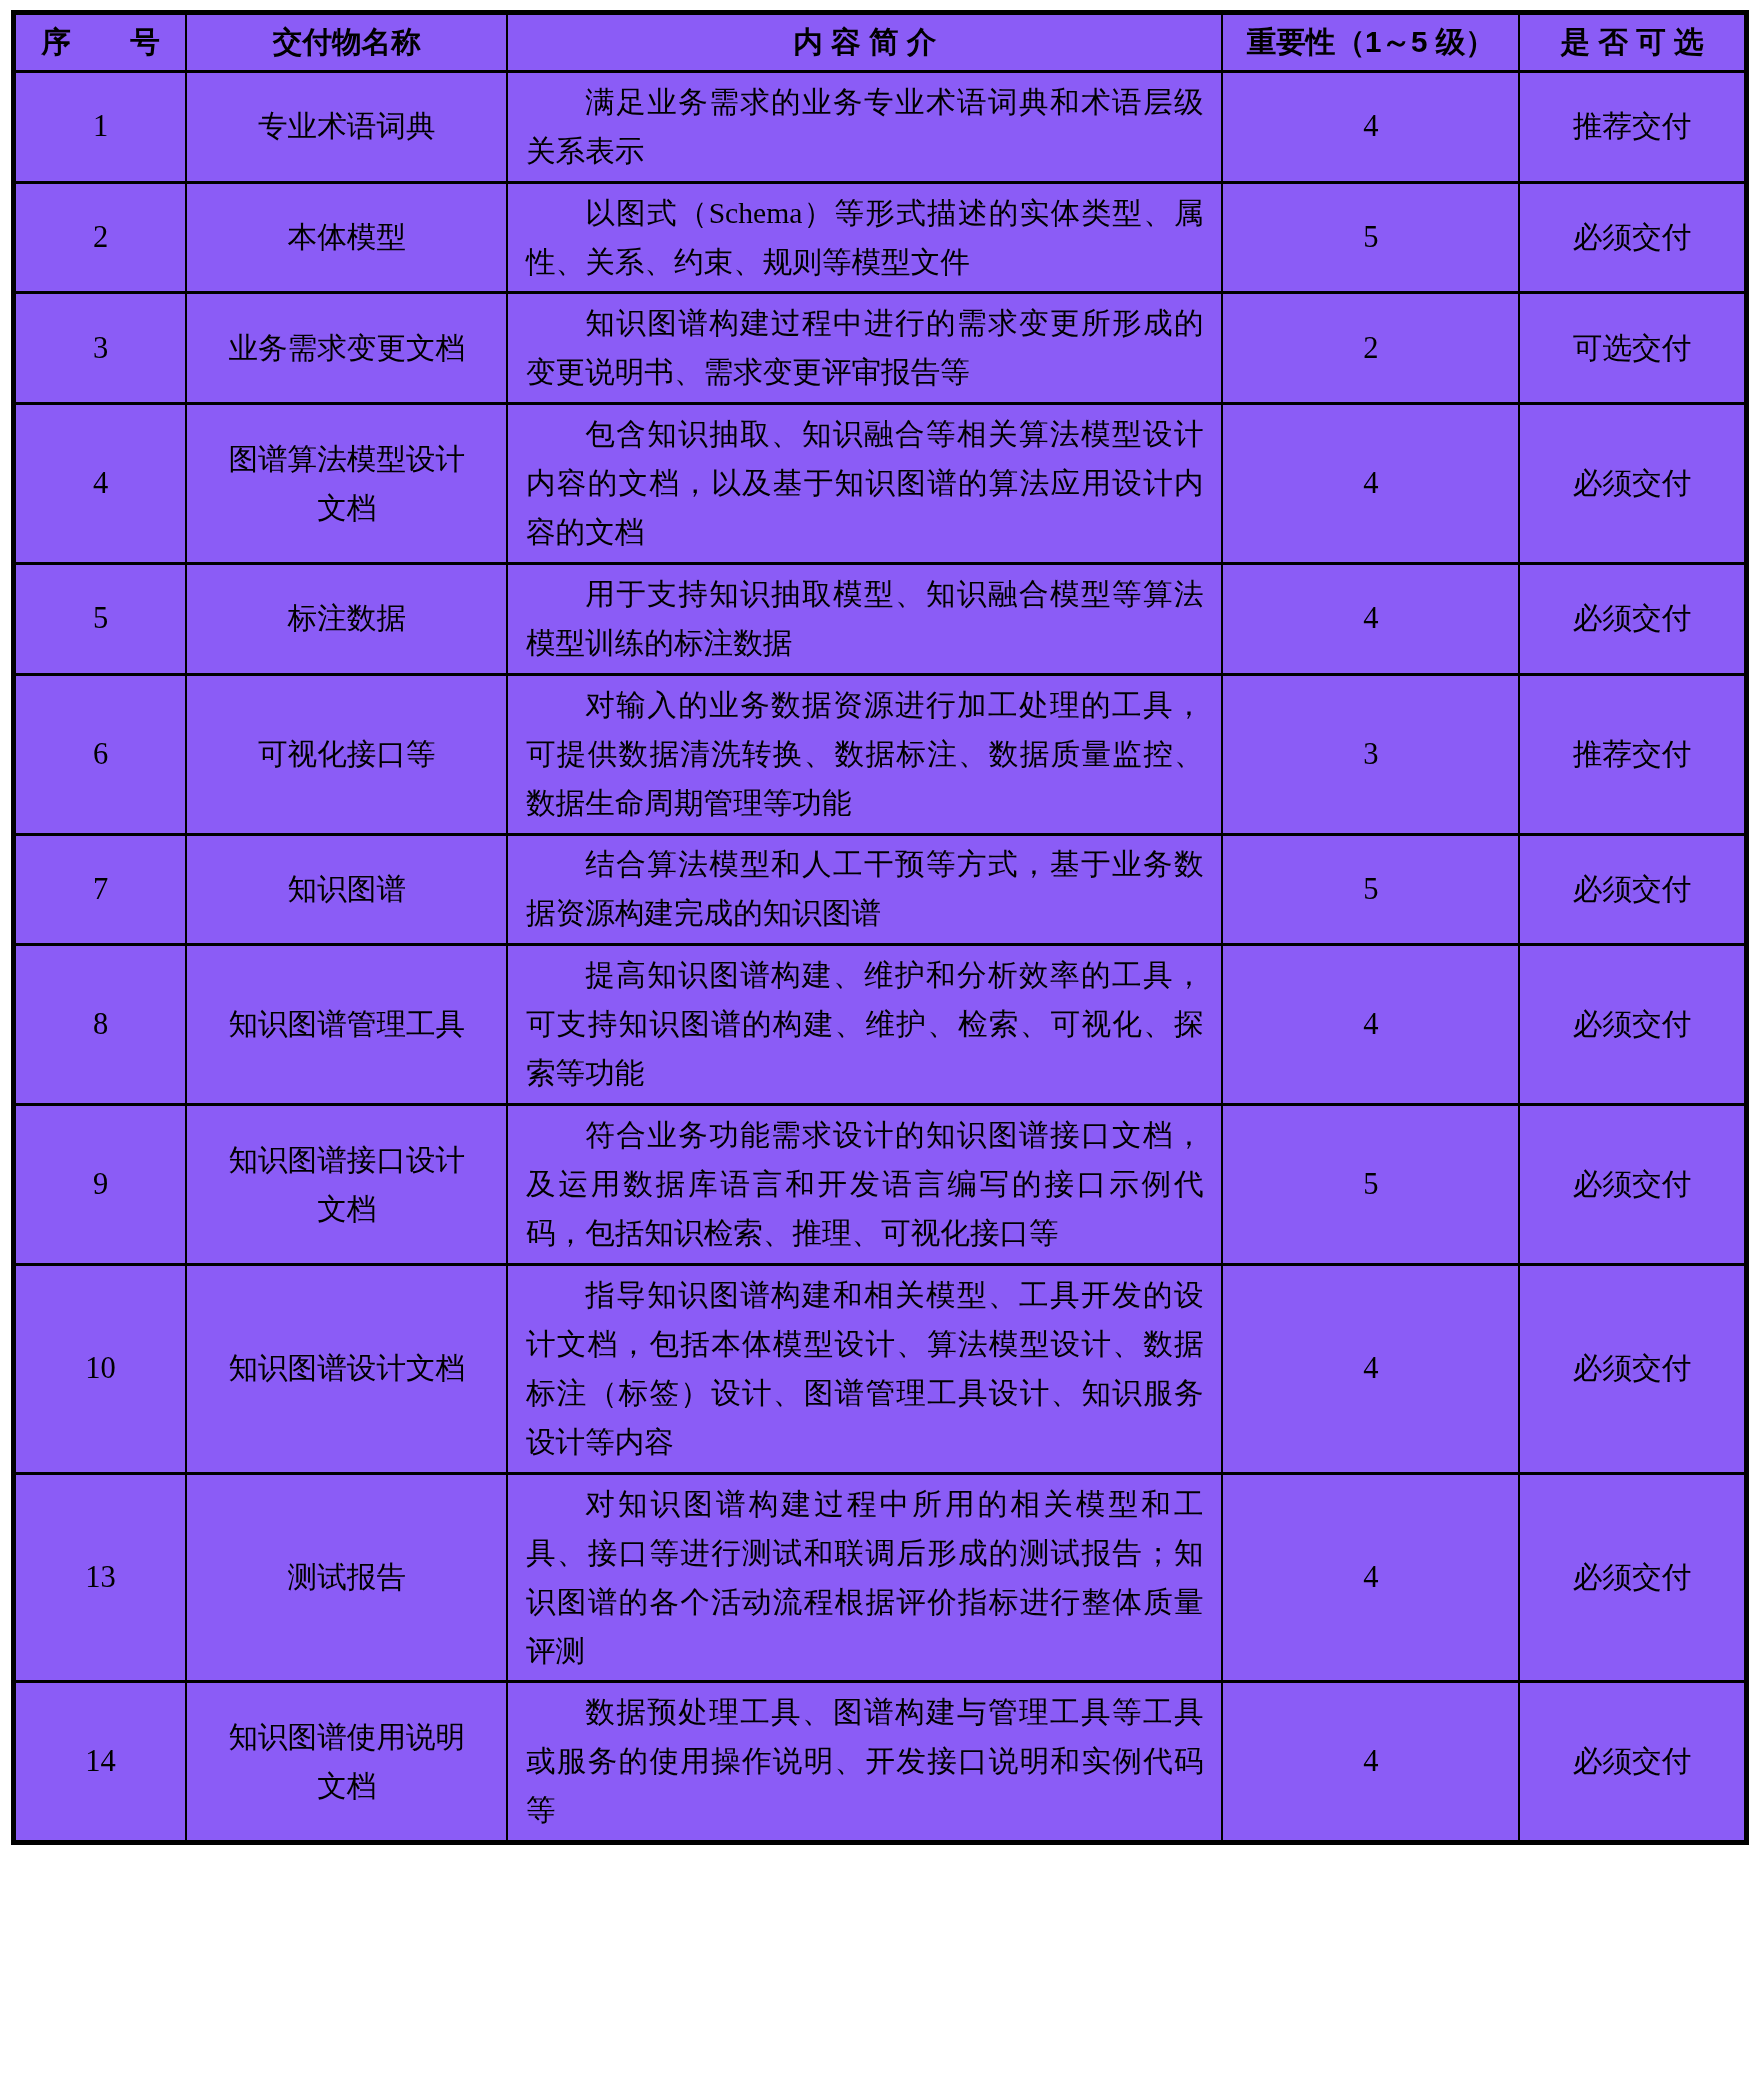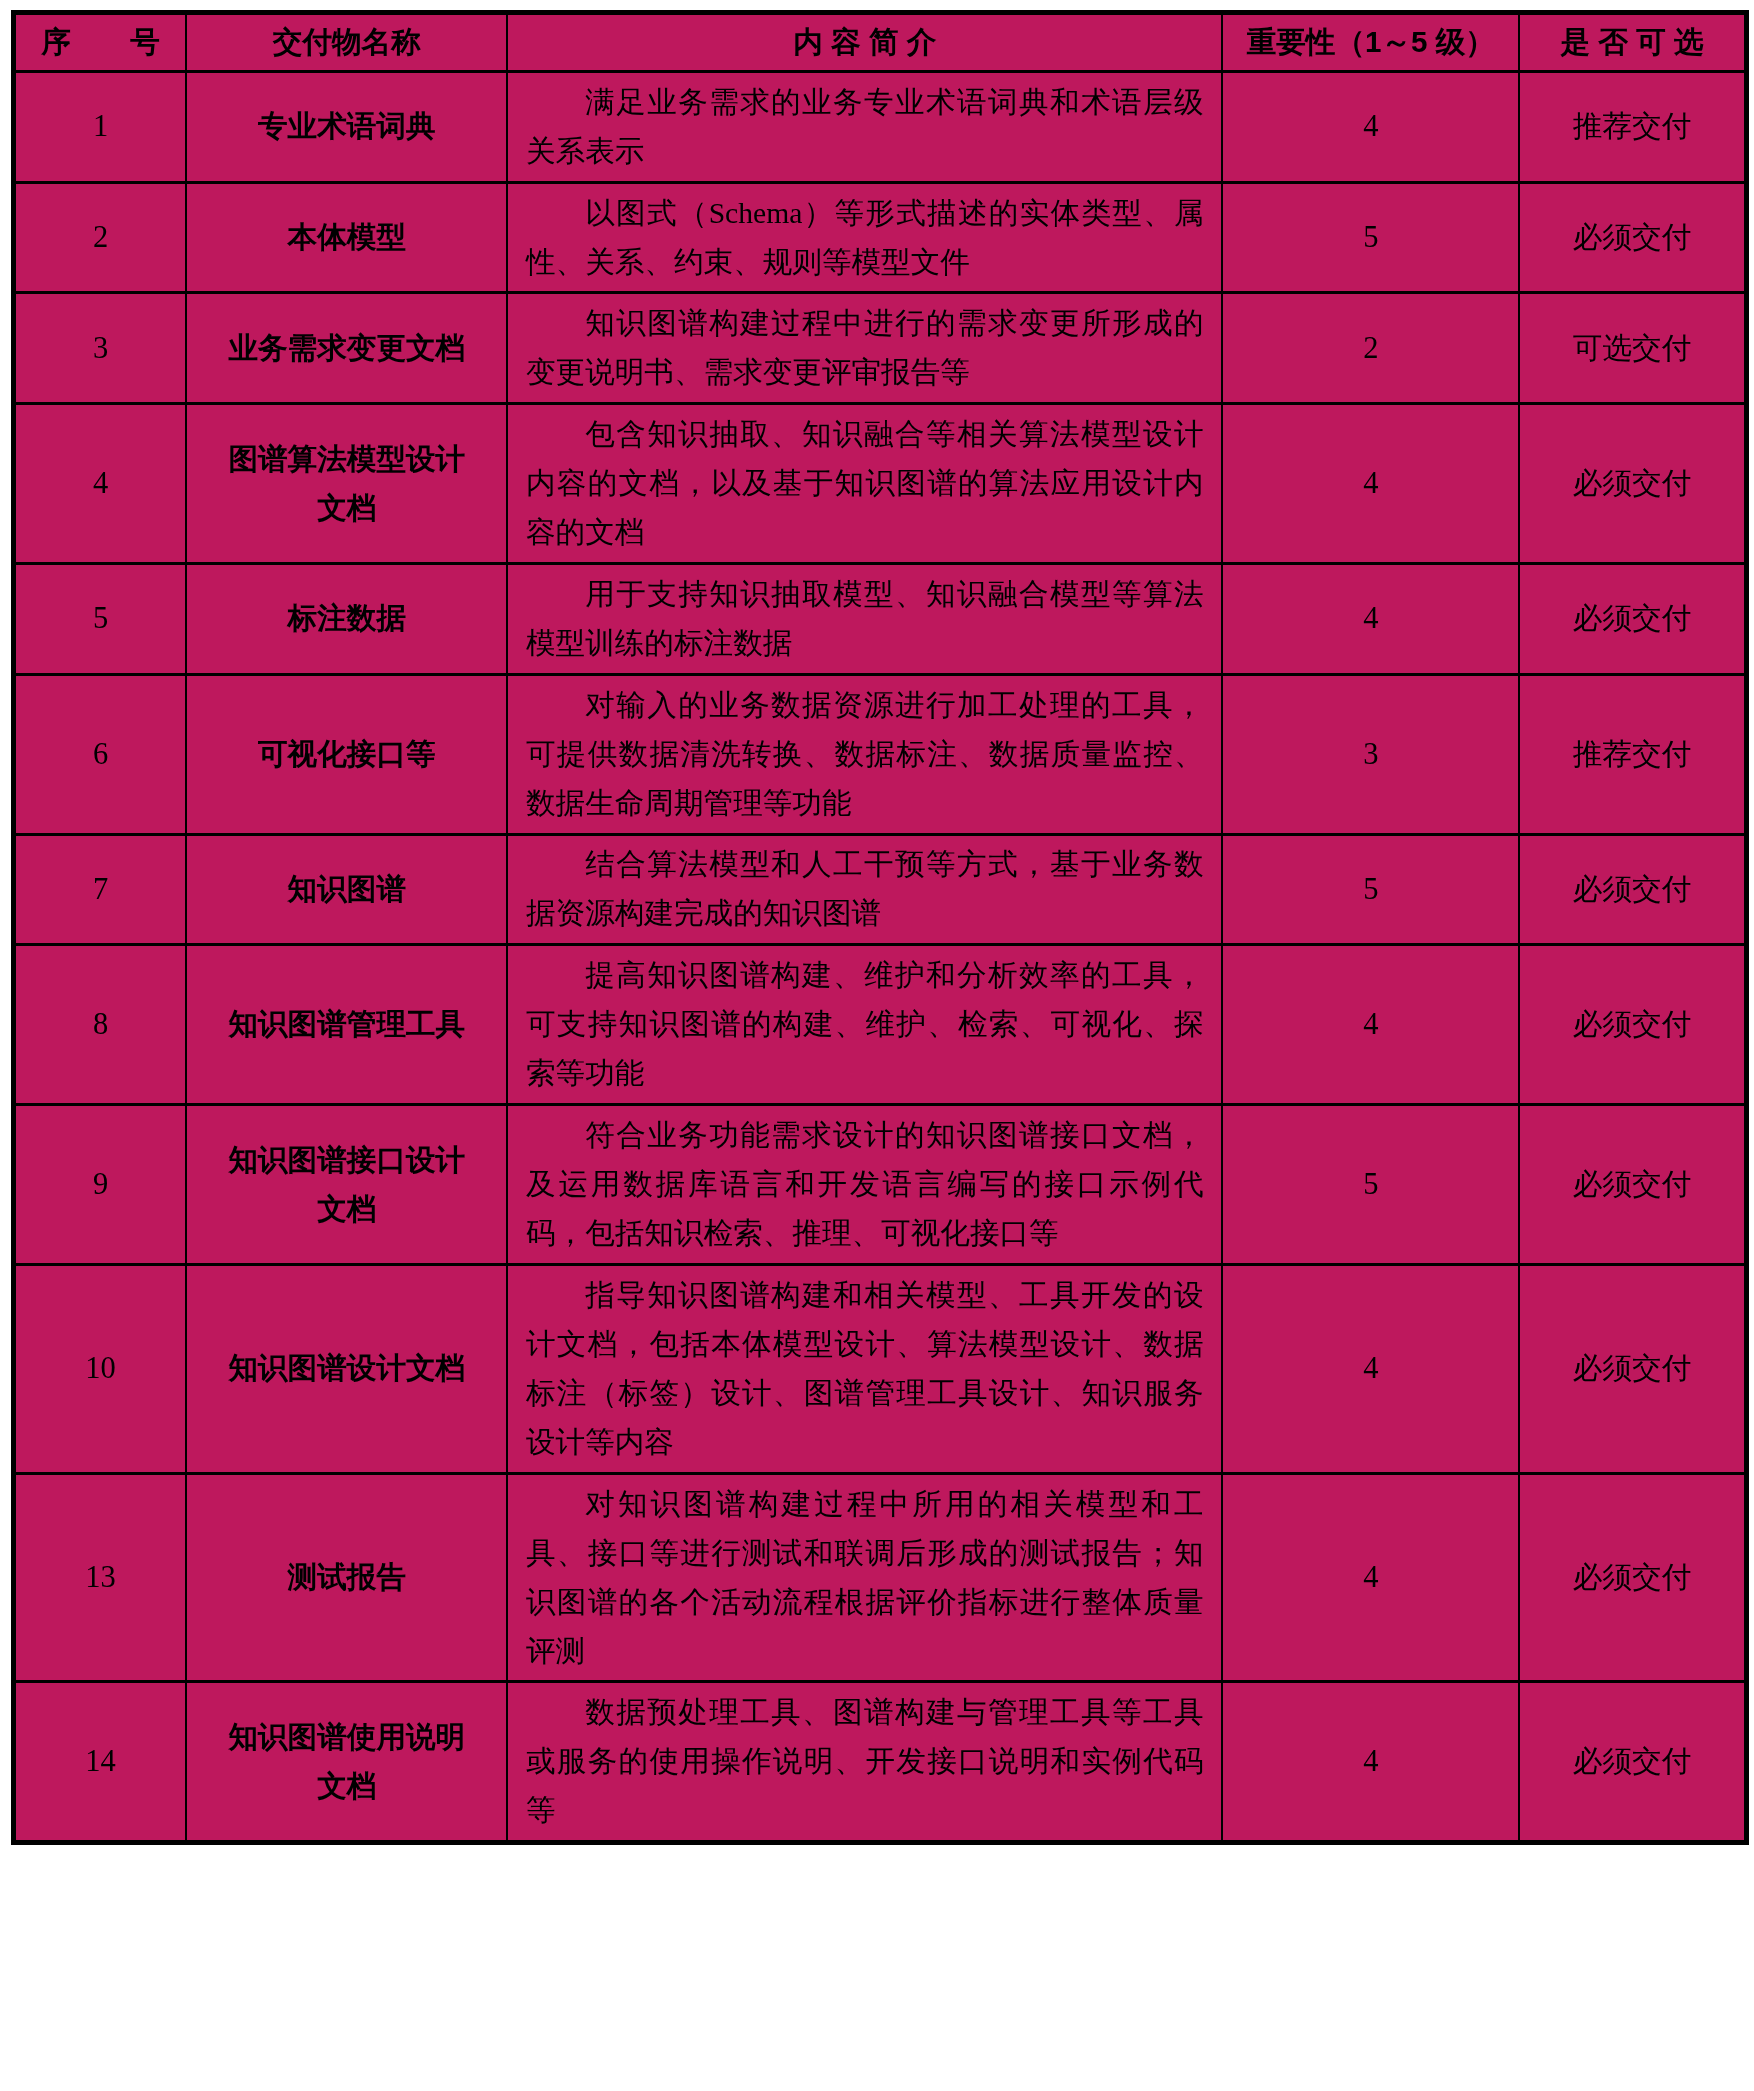--- a/index.html
+++ b/index.html
@@ -15,21 +15,21 @@
     color: #000000;
   }
   .doc-table {
     position: absolute;
     left: 10.8px;
     top: 9.9px;
     width: 1734px;
     border-collapse: collapse;
     table-layout: fixed;
     border: 5.9px solid #000000;
-    background: #be185d;
+    background: #8b5cf6;
   }
   .doc-table col.col-no   { width: 173px; }
   .doc-table col.col-name { width: 321px; }
   .doc-table col.col-desc { width: 715px; }
   .doc-table col.col-imp  { width: 297px; }
   .doc-table col.col-opt  { width: 227px; }
 
   .doc-table th, .doc-table td {
     border: 3px solid #000000;
     border-left-width: 2px;
@@ -56,21 +56,20 @@
     padding: 4.9px 7.9px;
   }
 
   td.c-no {
     text-align: center;
     font-size: 30.5px;
   }
   td.c-name {
     text-align: center;
     padding: 4.9px 29.6px;
-    font-weight: bold;
   }
   td.c-desc {
     text-align: justify;
     text-indent: 2em;
     padding: 4.9px 17.7px;
   }
   td.c-imp {
     text-align: center;
     font-size: 30.5px;
   }

